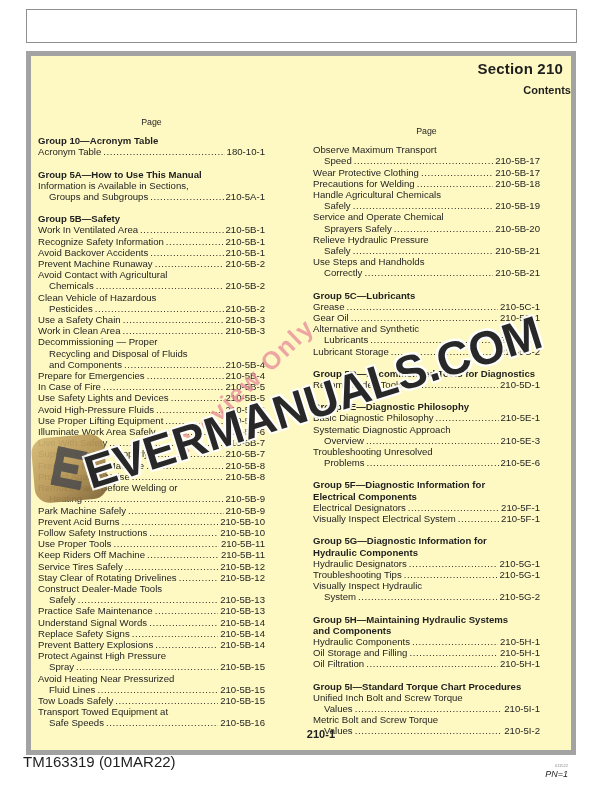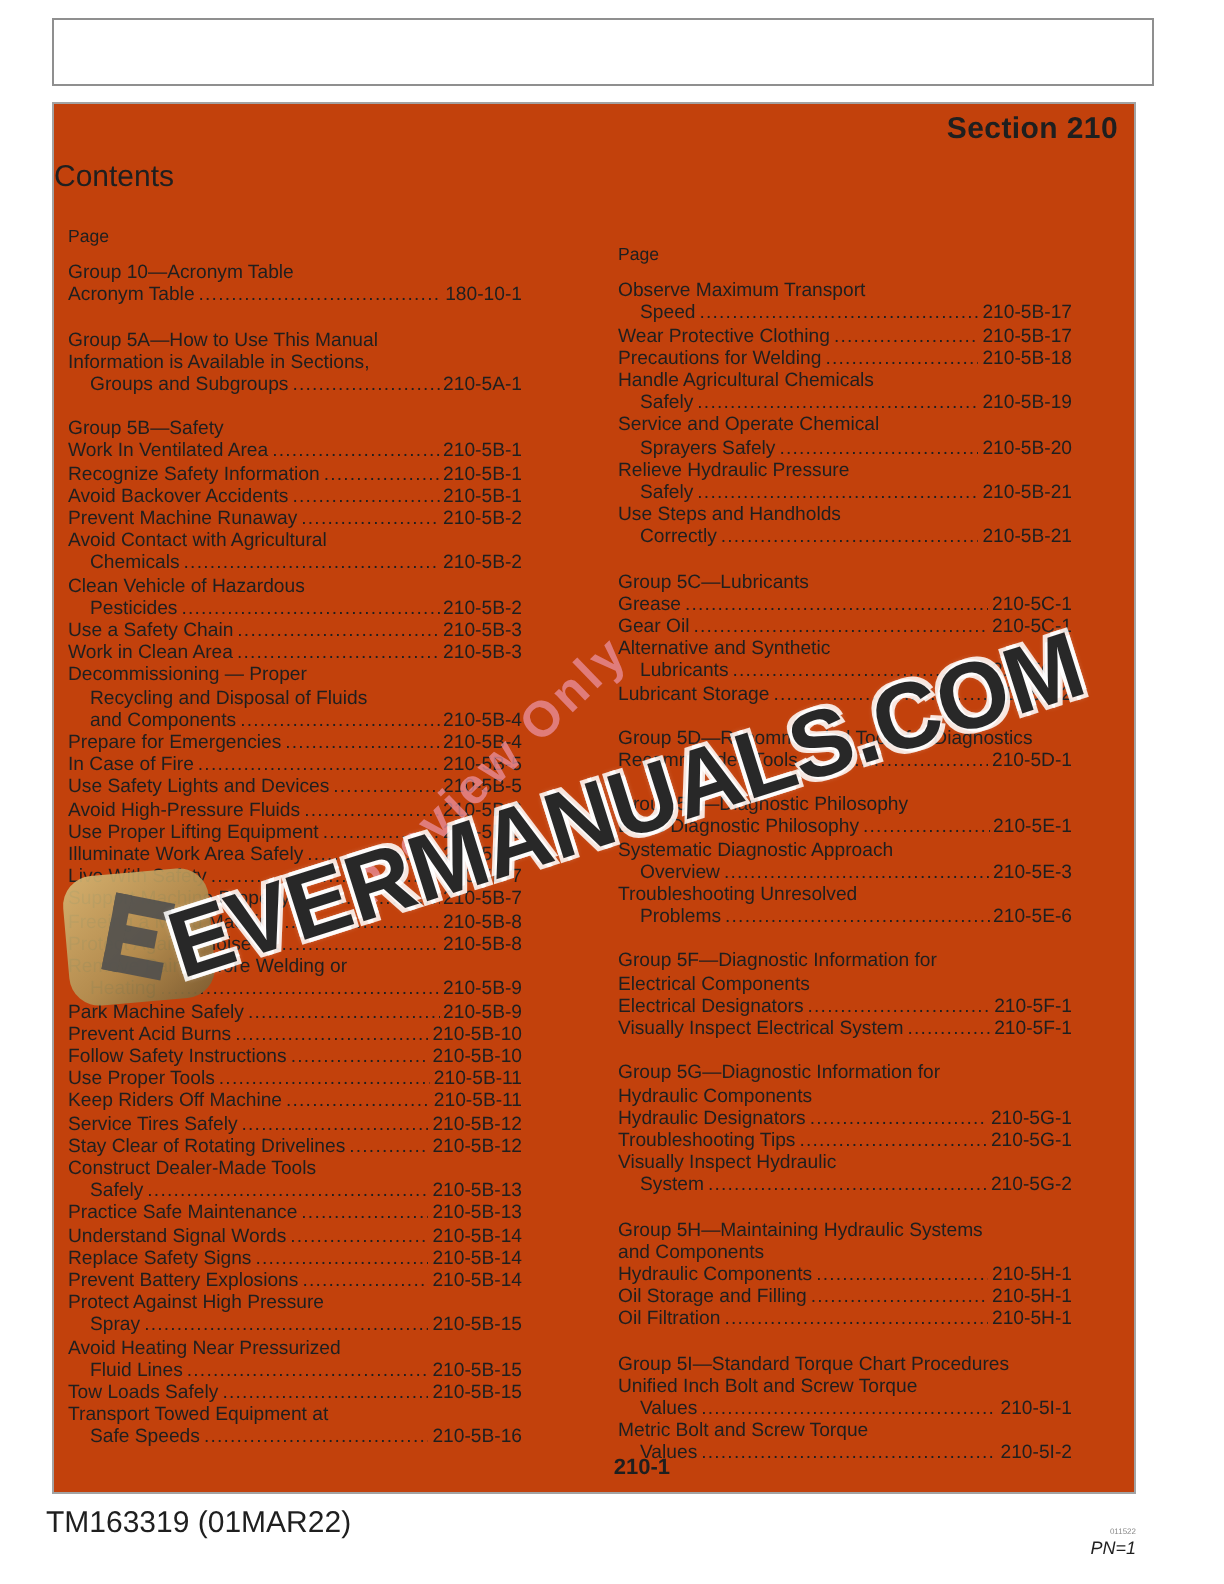--- a/index.html
+++ b/index.html
@@ -9,36 +9,36 @@
     font-family:"Liberation Sans", sans-serif;
   }
   .page { position:absolute; inset:0; }
 
   .top-strip {
     position:absolute; left:26px; top:9px; width:549px; height:32px;
     border:1px solid #8f8f8f; background:#fff;
   }
   .main-box {
     position:absolute; left:26px; top:51px; width:540px; height:694px;
-    border:1px solid #a3a3a3; background:#c2410c;
+    border:5px solid #a3a3a3; background:#fef9c3;
   }
 
   .section-line {
     text-align:right; padding-right:8px; font-weight:bold;
     font-size:15px; line-height:16px; letter-spacing:0.2px;
   }
   .section-line.first { margin-top:5px; }
-  .contents-label { text-align:left; font-weight:normal; font-size:15px; margin-top:7px; }
+  .contents-label { text-align:right; font-weight:bold; font-size:11px; margin-top:7px; }
 
   .col { position:absolute; font-size:9.6px; line-height:11.2px; width:227px; }
   .col-left  { left:7px;  top:61px; }
   .col-right { left:282px; top:70px; }
-  .page-label { text-align:left; font-size:8.8px; margin-bottom:7px; }
-
-  .toc-group { font-weight:normal; margin-top:11px; white-space:nowrap; }
+  .page-label { text-align:center; font-size:8.8px; margin-bottom:7px; }
+
+  .toc-group { font-weight:bold; margin-top:11px; white-space:nowrap; }
   .page-label + .toc-group { margin-top:0; }
   .toc-group .g2 { text-align:left; white-space:normal; }
 
   .toc-entry { }
   .wrap-line { white-space:nowrap; }
   .cont { padding-left:11px; }
   .lastline { display:flex; align-items:baseline; }
   .etext { white-space:nowrap; }
   .leader { flex:1 1 auto; overflow:hidden; white-space:nowrap; margin:0 2px; min-width:6px; }
   .leader::after { content:"......................................................................"; letter-spacing:0.6px; }

